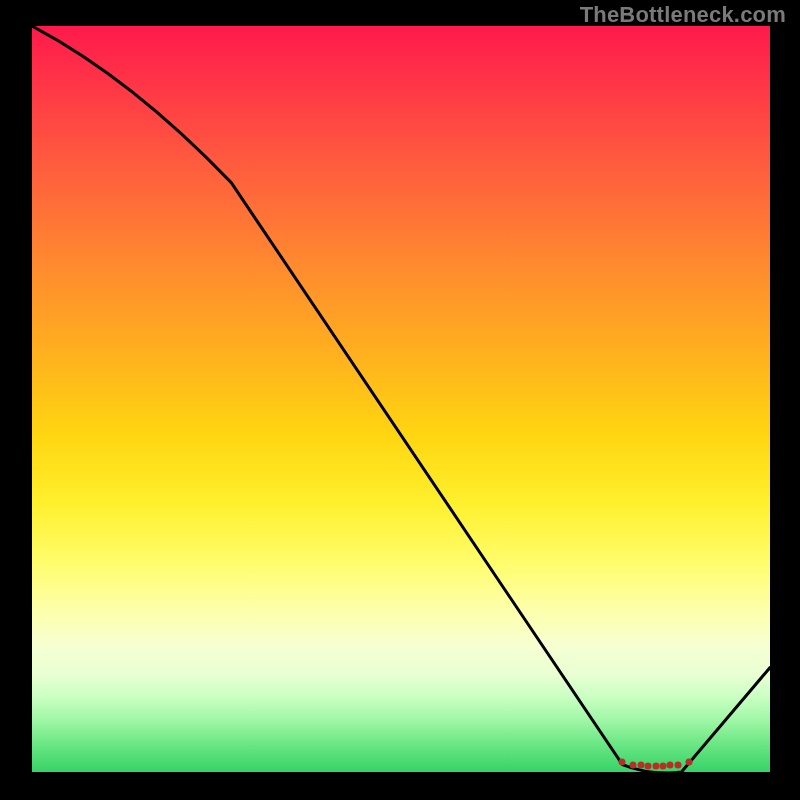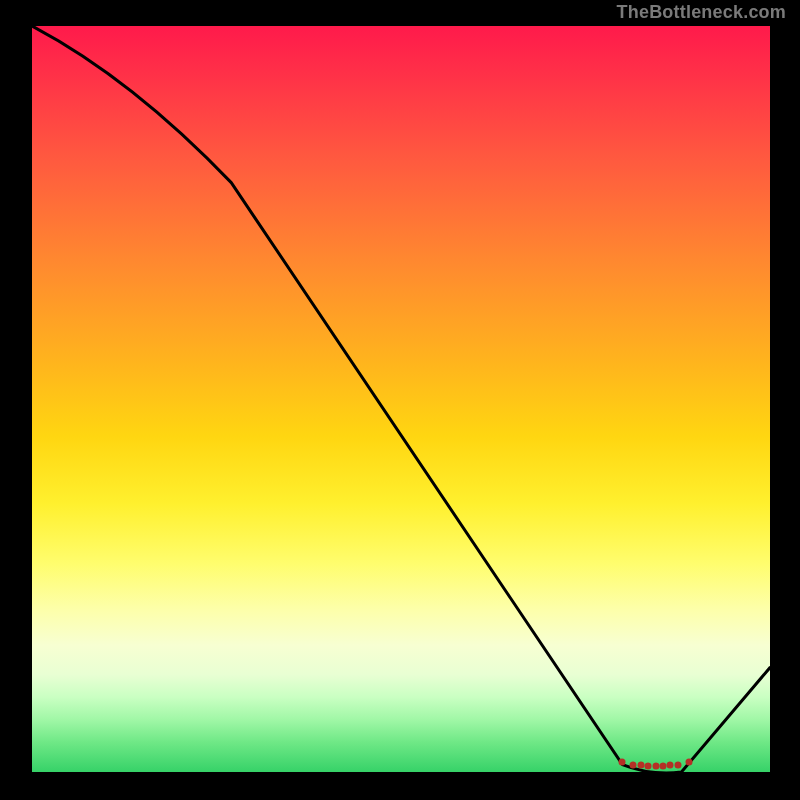--- a/index.html
+++ b/index.html
@@ -15,21 +15,21 @@
     position: relative;
     width: 800px;
     height: 800px;
     background: #000;
   }
   .watermark {
     position: absolute;
     top: 2px;
     right: 14px;
     color: #7a7a7a;
-    font-size: 18px;
+    font-size: 22px;
     font-weight: 600;
     letter-spacing: 0.2px;
     z-index: 10;
     user-select: none;
   }
   .plot {
     position: absolute;
     left: 32px;
     top: 26px;
     width: 738px;

